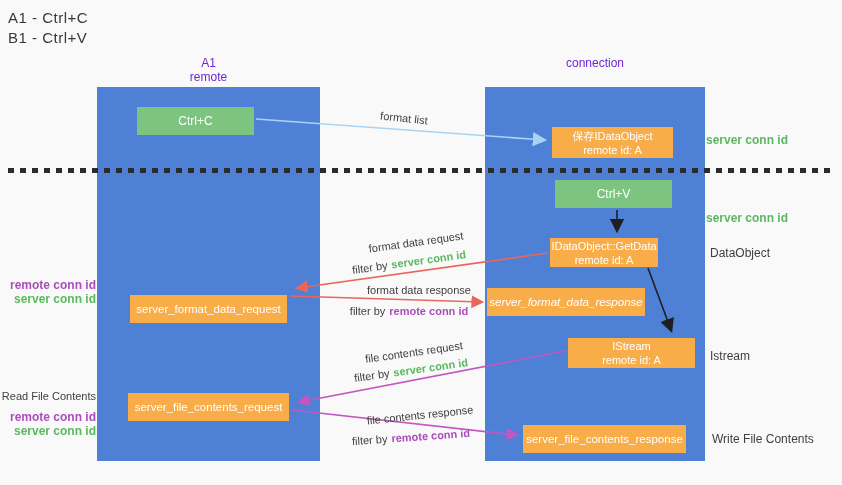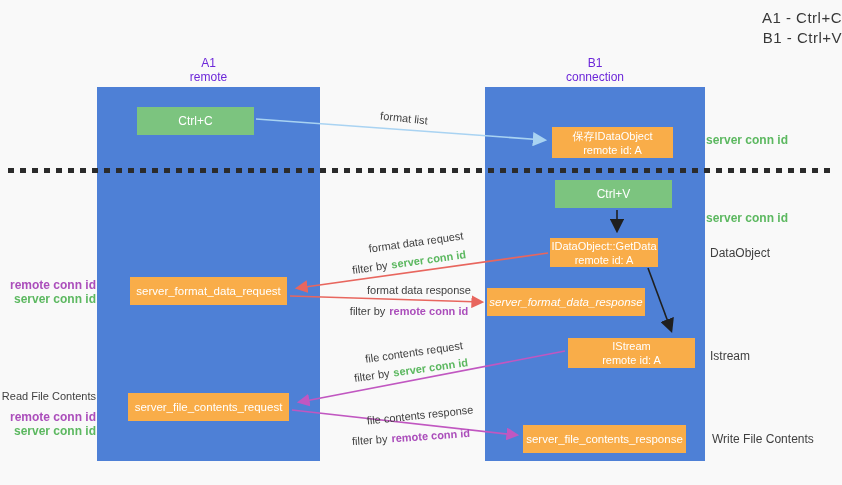--- a/index.html
+++ b/index.html
@@ -9,22 +9,22 @@
   }
   *{margin:0;padding:0;box-sizing:border-box;}
   html,body{background:#e9e9e9;}
   #canvas{
     position:relative;width:842px;height:485px;background:#f9f9f9;
     font-family:"Liberation Sans",sans-serif;color:var(--ink);overflow:hidden;
   }
   .lane{position:absolute;top:87px;height:374px;background:var(--lane-blue);}
   #lane-left{left:97px;width:223px;}
   #lane-right{left:485px;width:220px;}
-  #title{position:absolute;left:0;right:0;top:8px;text-align:right;
-    font-size:15px;line-height:20px;color:#383838;letter-spacing:.5px;}
+  #title{position:absolute;left:0;right:0;top:8px;text-align:left;
+    font-size:15px;line-height:20px;color:#383838;letter-spacing:.5px;padding-left:8px;}
   .lane-header{position:absolute;top:56px;text-align:center;font-size:12px;line-height:14px;color:#6d28d9;}
   #hdr-left{left:97px;width:223px;}
   #hdr-right{left:485px;width:220px;}
   .node{position:absolute;display:flex;flex-direction:column;align-items:center;
     justify-content:center;color:#fff;text-align:center;z-index:4;}
   .node.green{background:var(--box-green);font-size:12px;}
   .node.orange{background:var(--box-orange);font-size:11.5px;line-height:14px;}
   .node .sub{font-size:11px;}
   #separator{position:absolute;left:8px;top:168px;width:826px;height:5px;z-index:3;
     background:repeating-linear-gradient(90deg,#2b2b2b 0 6px,transparent 6px 12px);}
@@ -57,21 +57,20 @@
   <div id="title">
     <div>A1 - Ctrl+C</div>
     <div>B1 - Ctrl+V</div>
   </div>
 
   <div class="lane-header" id="hdr-left">
     <div>A1</div>
     <div>remote</div>
   </div>
   <div class="lane-header" id="hdr-right">
-    <div>B1</div>
     <div>connection</div>
   </div>
 
   <div id="separator"></div>
 
   <svg id="arrows" width="842" height="485" viewBox="0 0 842 485">
     <defs>
       <marker id="ah-lb" markerWidth="9" markerHeight="9" refX="7" refY="4.5" orient="auto">
         <path class="mk-lb" d="M0,0 L9,4.5 L0,9 z"></path>
       </marker>
@@ -101,21 +100,21 @@
     <div class="sub">remote id: A</div>
   </div>
 
   <div class="node green" style="left:555px;top:180px;width:117px;height:28px;">Ctrl+V</div>
 
   <div class="node orange" style="left:550px;top:238px;width:108px;height:29px;">
     <div class="sub">IDataObject::GetData</div>
     <div class="sub">remote id: A</div>
   </div>
 
-  <div class="node orange" style="left:130px;top:277px;width:157px;height:28px;">server_format_data_request</div>
+  <div class="node orange" style="left:130px;top:295px;width:157px;height:28px;">server_format_data_request</div>
 
   <div class="node orange" style="left:487px;top:288px;width:158px;height:28px;font-style:italic;">server_format_data_response</div>
 
   <div class="node orange" style="left:568px;top:338px;width:127px;height:30px;">
     <div class="sub">IStream</div>
     <div class="sub">remote id: A</div>
   </div>
 
   <div class="node orange" style="left:128px;top:393px;width:161px;height:28px;text-align:center;">server_file_contents_request</div>
 

